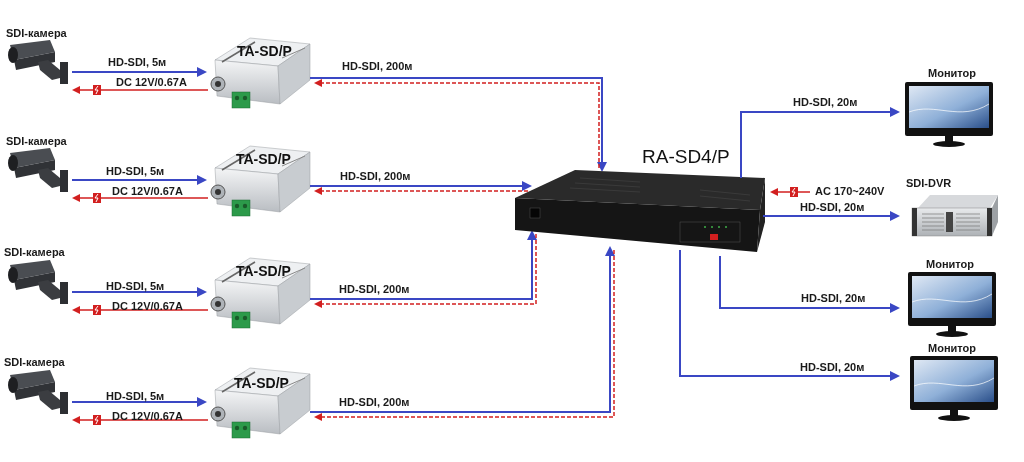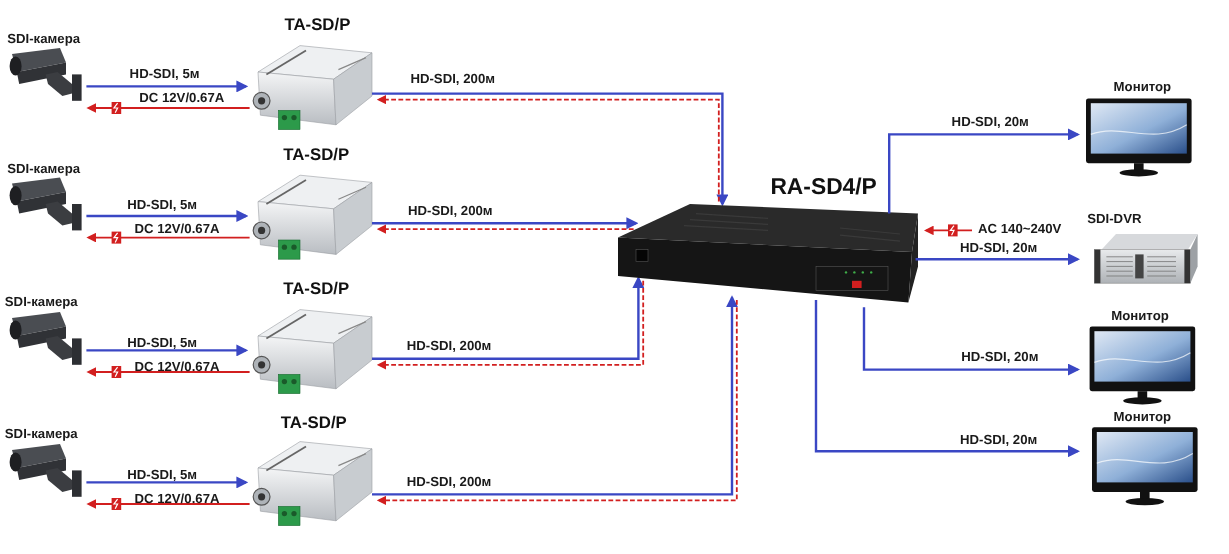--- a/index.html
+++ b/index.html
@@ -1,20 +1,20 @@
 <!DOCTYPE html>
 <html><head>
 <meta charset="utf-8">
 <style>
   html, body { margin: 0; padding: 0; background: #ffffff; }
   body { width: 1024px; height: 462px; position: relative; overflow: hidden; font-family: "Liberation Sans", sans-serif; }
   #diagram { position: absolute; left: 0; top: 0; }
   .lbl { position: absolute; font-size: 11px; color: #1a1a1a; white-space: nowrap; font-weight: bold; }
-  .title { position: absolute; font-weight: bold; font-size: 14px; color: #111; white-space: nowrap; }
-  .big-title { position: absolute; font-weight: bold; font-size: 19px; color: #111; white-space: nowrap; }
+  .title { position: absolute; font-weight: bold; font-size: 14px; color: #111; white-space: nowrap; margin-top: 31px; }
+  .big-title { position: absolute; font-weight: normal; font-size: 19px; color: #111; white-space: nowrap; }
 </style>
 </head>
 <body>
 
 <svg id="diagram" width="1024" height="462" viewBox="0 0 1024 462">
   <defs>
     <marker id="arrB" markerWidth="10" markerHeight="10" refX="8" refY="5" orient="auto" markerUnits="userSpaceOnUse">
       <path d="M0,0 L10,5 L0,10 z" fill="#3a47c4"></path>
     </marker>
     <marker id="arrR" markerWidth="8" markerHeight="8" refX="6" refY="4" orient="auto" markerUnits="userSpaceOnUse">
@@ -270,21 +270,21 @@
   <div class="lbl" style="left:112px;top:300px;">DC 12V/0.67A</div>
   <div class="lbl" style="left:106px;top:390px;">HD-SDI, 5м</div>
   <div class="lbl" style="left:112px;top:410px;">DC 12V/0.67A</div>
 
   <div class="lbl" style="left:342px;top:60px;">HD-SDI, 200м</div>
   <div class="lbl" style="left:340px;top:170px;">HD-SDI, 200м</div>
   <div class="lbl" style="left:339px;top:283px;">HD-SDI, 200м</div>
   <div class="lbl" style="left:339px;top:396px;">HD-SDI, 200м</div>
 
   <div class="big-title" style="left:642px;top:146px;">RA-SD4/P</div>
-  <div class="lbl" style="left:815px;top:185px;">AC 140~240V</div>
+  <div class="lbl" style="left:815px;top:185px;">AC 170~240V</div>
 
   <div class="lbl" style="left:793px;top:96px;">HD-SDI, 20м</div>
   <div class="lbl" style="left:928px;top:67px;">Монитор</div>
   <div class="lbl" style="left:800px;top:201px;">HD-SDI, 20м</div>
   <div class="lbl" style="left:906px;top:177px;">SDI-DVR</div>
   <div class="lbl" style="left:801px;top:292px;">HD-SDI, 20м</div>
   <div class="lbl" style="left:926px;top:258px;">Монитор</div>
   <div class="lbl" style="left:800px;top:361px;">HD-SDI, 20м</div>
   <div class="lbl" style="left:928px;top:342px;">Монитор</div>
 </div>

